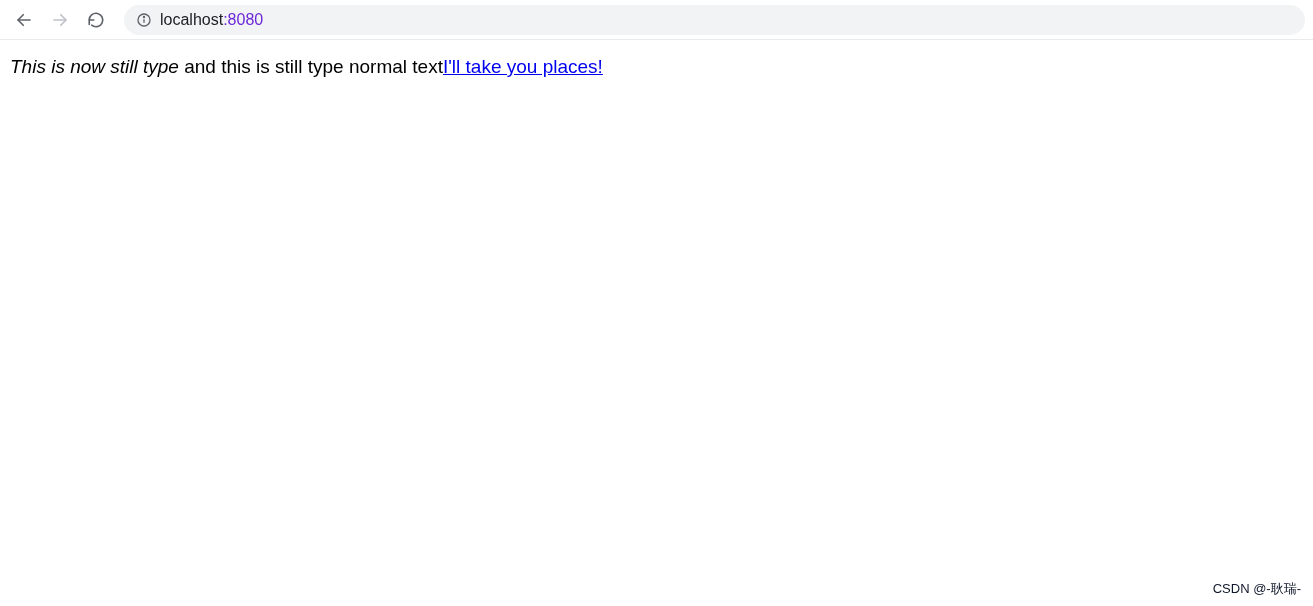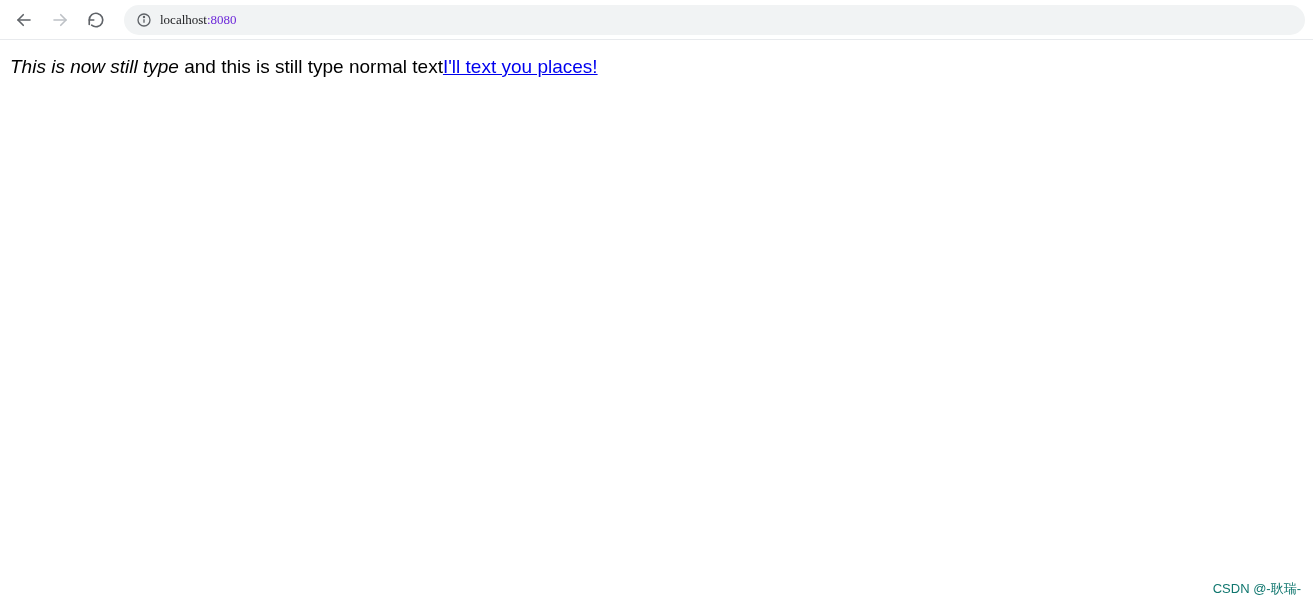--- a/index.html
+++ b/index.html
@@ -57,25 +57,24 @@
       display: flex;
       align-items: center;
       justify-content: center;
       color: #5f6368;
     }
     .info-icon svg {
       width: 16px;
       height: 16px;
     }
     .url-text {
-      font-size: 13px;
+      font-size: 16px;
       color: #202124;
       display: flex;
       align-items: baseline;
-      font-family: Liberation Serif, serif;
     }
     .url-host {
       color: #202124;
     }
     .url-port {
       color: #6d28d9;
     }
     .page-content {
       padding: 16px 10px;
       font-size: 19px;
@@ -86,21 +85,21 @@
     }
     .page-content a {
       color: #0000EE;
       text-decoration: underline;
     }
     .watermark {
       position: absolute;
       bottom: 8px;
       right: 12px;
       font-size: 13px;
-      color: #0f766e;
+      color: #0f172a;
     }
   </style>
 </head>
 <body>
 
 <div class="browser-toolbar">
   <div class="nav-button">
     <svg viewBox="0 0 24 24" fill="none" stroke="currentColor" stroke-width="2.2" stroke-linecap="round" stroke-linejoin="round">
       <line x1="20" y1="12" x2="4" y2="12"></line>
       <polyline points="11 19 4 12 11 5"></polyline>
@@ -127,16 +126,16 @@
       </svg>
     </span>
     <span class="url-text">
       <span class="url-host">localhost</span>
         <span class="url-port">:8080</span>
     </span>
   </div>
 </div>
 
 <div class="page-content">
-  <i>This is now still type</i><span> and this is still type normal text</span><a href="#">I'll text you places!</a>
+  <i>This is now still type</i><span> and this is still type normal text</span><a href="#">I'll take you places!</a>
 </div>
 
 <div class="watermark">CSDN @-耿瑞-</div>
 
 </body></html>

